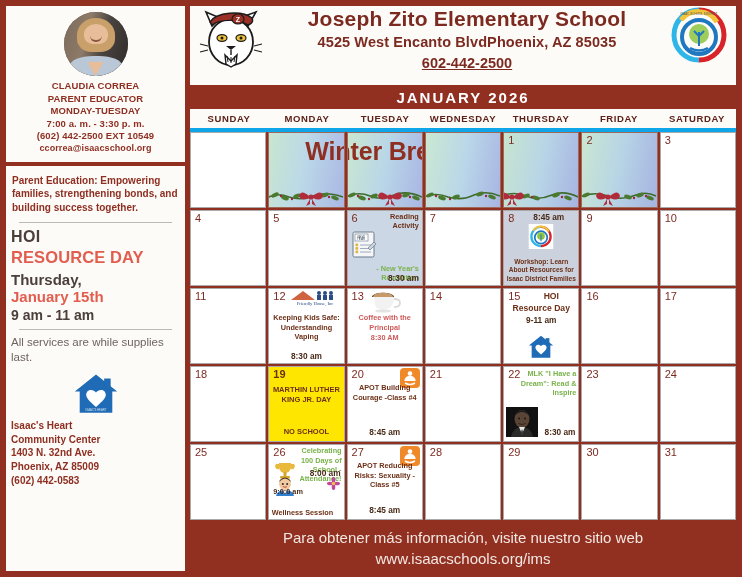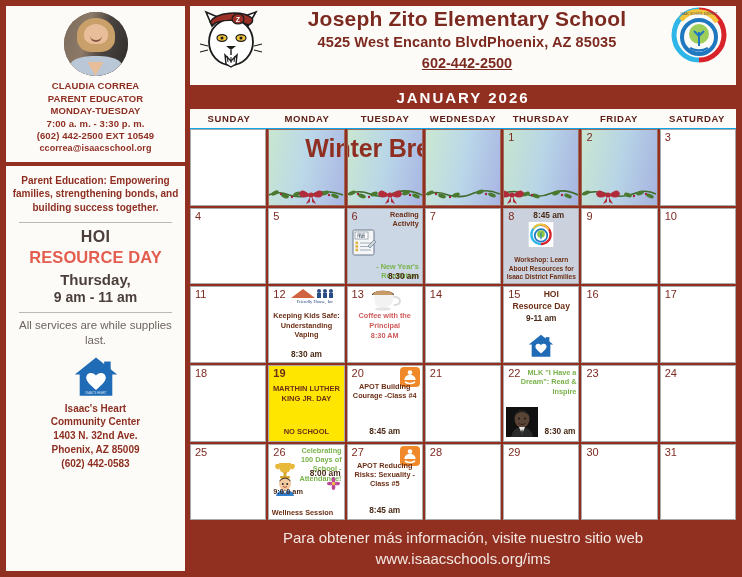--- a/index.html
+++ b/index.html
@@ -88,21 +88,21 @@
   }
   .name-block {
     color: #8e2f22;
     font-weight: bold;
     font-size: 9.5px;
     line-height: 1.32;
     letter-spacing: .1px;
   }
   .name-block .mail { font-size: 9px; }
 
-  .card-mid { padding: 8px 5px 6px 5px; text-align: center; flex: 0 0 auto; }
+  .card-mid { padding: 8px 5px 6px 5px; flex: 0 0 auto; }
   .tagline {
     color: #8e2f22;
     font-weight: bold;
     font-size: 10px;
     line-height: 1.35;
     padding: 0 1px 6px 1px;
   }
   .rule { height: 1px; background: #b9b9b9; margin: 2px 8px 5px 8px; }
   .hoi {
     font-size: 16px;
@@ -181,21 +181,21 @@
     font-weight: bold;
     font-size: 15px;
     letter-spacing: 2px;
     text-align: center;
     padding: 4px 0 3px 0;
   }
   .dow-row {
     background: #fdfbf8;
     display: grid;
     grid-template-columns: repeat(7, 1fr);
-    border-bottom: 1px solid #0ea5e9;
+    border-bottom: 4px solid #0ea5e9;
   }
   .dow {
     text-align: center;
     font-size: 9.5px;
     font-weight: bold;
     color: #5e2018;
     letter-spacing: .6px;
     padding: 4px 0 4px 0;
   }
 
@@ -322,20 +322,21 @@
         <div class="mail">ccorrea@isaacschool.org</div>
       </div>
     </div>
 
     <div class="card card-mid" style="flex:1;">
       <div class="tagline">Parent Education: Empowering families, strengthening bonds, and building success together.</div>
       <div class="rule"></div>
       <div class="hoi">HOI</div>
       <div class="resource-day">RESOURCE DAY</div>
       <div class="thursday">Thursday,</div>
+      <div class="jan15">January 15th</div>
       <div class="hours">9 am - 11 am</div>
       <div class="rule"></div>
       <div class="supplies">All services are while supplies last.</div>
 
       <div class="house-logo">
         <svg viewBox="0 0 60 54" width="50" height="44">
           <path d="M30 3 L56 24 L50 24 L50 50 L10 50 L10 24 L4 24 Z" fill="#1f6bb5"></path>
           <rect x="40" y="8" width="8" height="12" fill="#1f6bb5"></rect>
           <path d="M30 43 C22 36 18 32 18 28 C18 24.5 20.6 22 24 22 C26.2 22 28.6 23.2 30 25.2 C31.4 23.2 33.8 22 36 22 C39.4 22 42 24.5 42 28 C42 32 38 36 30 43 Z" fill="#ffffff"></path>
           <text x="30" y="48" font-size="3.4" fill="#cfe0f2" text-anchor="middle" font-family="Liberation Sans, sans-serif">ISAAC'S HEART</text>

